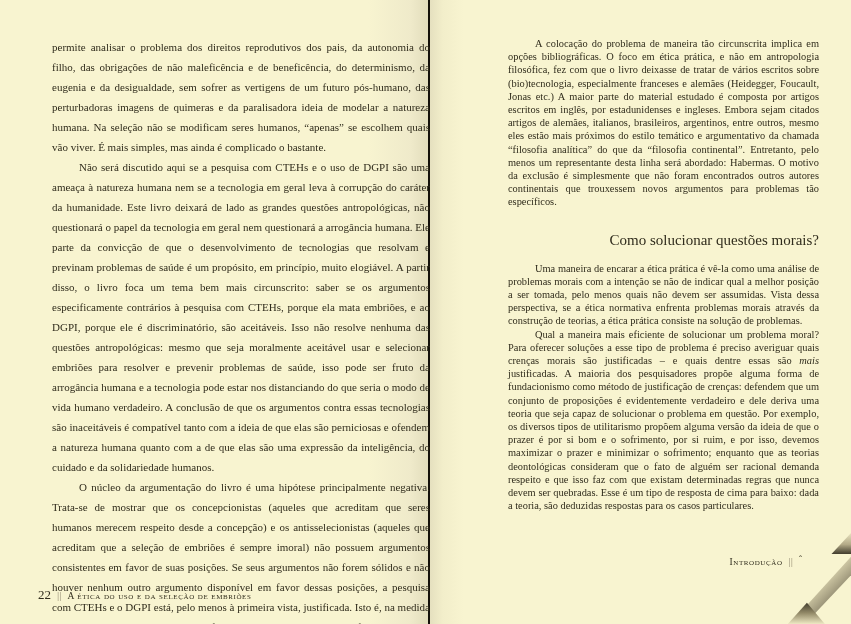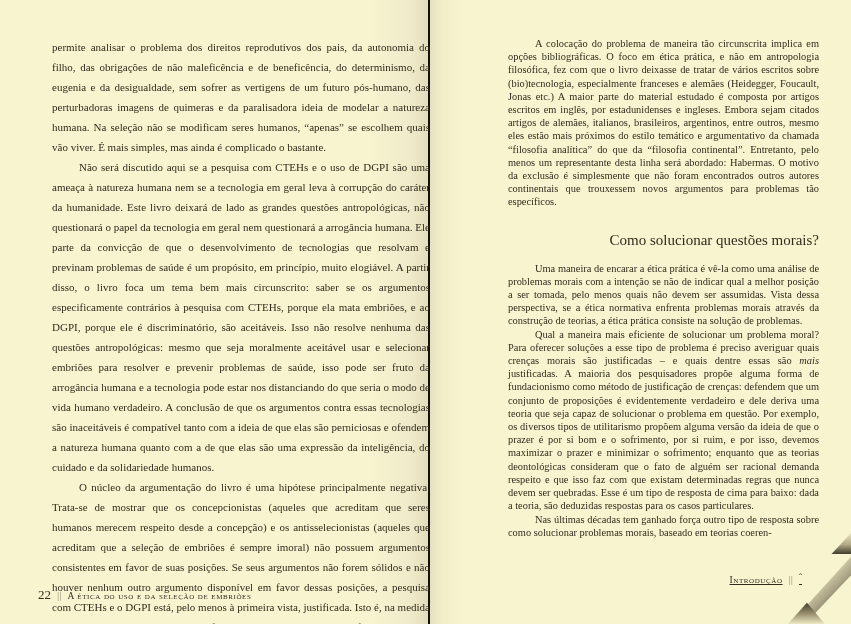--- a/index.html
+++ b/index.html
@@ -35,21 +35,21 @@
   .para.indent { text-indent: 27px; }
   .para em { }
 
   .section-heading {
     font-weight: 400; font-size: 15px; line-height: 18px;
     margin: 22px 0 13px 0; color: var(--ink, #302c1c); text-align: right;
   }
 
   .footer { position: absolute; color: var(--ink, #302c1c); white-space: nowrap; }
   .footer-left  { left: 38px; top: 585px; }
-  .footer-right { left: 497px; top: 569px; width: 305px; text-align: right; text-decoration: underline; }
+  .footer-right { left: 497px; top: 551px; width: 305px; text-align: right; }
   .pgnum { font-size: 13px; }
   .pgnum.partial { font-size: 9px; vertical-align: 3px; }
   .sep { color: var(--separator, #9a9278); font-size: 11px; margin: 0 6px; }
   .runtitle {
     font-variant: small-caps; font-size: 9.5px; letter-spacing: 0.6px;
   }
 
   
   .page-curl { position: absolute; right: 0; bottom: 0; width: 78px; height: 112px; cursor: pointer; }
   .page-curl > div { position: absolute; inset: 0; }
@@ -82,21 +82,20 @@
     </div>
 
   <div class="text-col text-right">
     <div>
         <p class="para indent">A colocação do problema de maneira tão circunscrita implica em opções bibliográficas. O foco em ética prática, e não em antropologia filosófica, fez com que o livro deixasse de tratar de vários escritos sobre (bio)tecnologia, especialmente franceses e alemães (Heidegger, Foucault, Jonas etc.) A maior parte do material estudado é composta por artigos escritos em inglês, por estadunidenses e ingleses. Embora sejam citados artigos de alemães, italianos, brasileiros, argentinos, entre outros, mesmo eles estão mais próximos do estilo temático e argumentativo da chamada “filosofia analítica” do que da “filosofia continental”. Entretanto, pelo menos um representante desta linha será abordado: Habermas. O motivo da exclusão é simplesmente que não foram encontrados outros autores continentais que trouxessem novos argumentos para problemas tão específicos.</p>
       </div>
     <h2 class="section-heading">Como solucionar questões morais?</h2>
     <div>
         <p class="para indent">Uma maneira de encarar a ética prática é vê-la como uma análise de problemas morais com a intenção se não de indicar qual a melhor posição a ser tomada, pelo menos quais não devem ser assumidas. Vista dessa perspectiva, se a ética normativa enfrenta problemas morais através da construção de teorias, a ética prática consiste na solução de problemas.</p>
         <p class="para indent">Qual a maneira mais eficiente de solucionar um problema moral? Para oferecer soluções a esse tipo de problema é preciso averiguar quais crenças morais são justificadas – e quais dentre essas são <em>mais</em> justificadas. A maioria dos pesquisadores propõe alguma forma de fundacionismo como método de justificação de crenças: defendem que um conjunto de proposições é evidentemente verdadeiro e dele deriva uma teoria que seja capaz de solucionar o problema em questão. Por exemplo, os diversos tipos de utilitarismo propõem alguma versão da ideia de que o prazer é por si bom e o sofrimento, por si ruim, e por isso, devemos maximizar o prazer e minimizar o sofrimento; enquanto que as teorias deontológicas consideram que o fato de alguém ser racional demanda respeito e que isso faz com que existam determinadas regras que nunca devem ser quebradas. Esse é um tipo de resposta de cima para baixo: dada a teoria, são deduzidas respostas para os casos particulares.</p>
-        <p class="para indent">Nas últimas décadas tem ganhado força outro tipo de resposta sobre como solucionar problemas morais, baseado em teorias coeren-</p>
       </div>
   </div>
 
   <div class="footer footer-left">
     <span class="pgnum">22</span><span class="sep">||</span><span class="runtitle">A ética do uso e da seleção de embriões</span>
   </div>
 
   <div class="footer footer-right">
     <span class="runtitle">Introdução</span><span class="sep">||</span><span class="pgnum partial">ˆ</span>
   </div>

